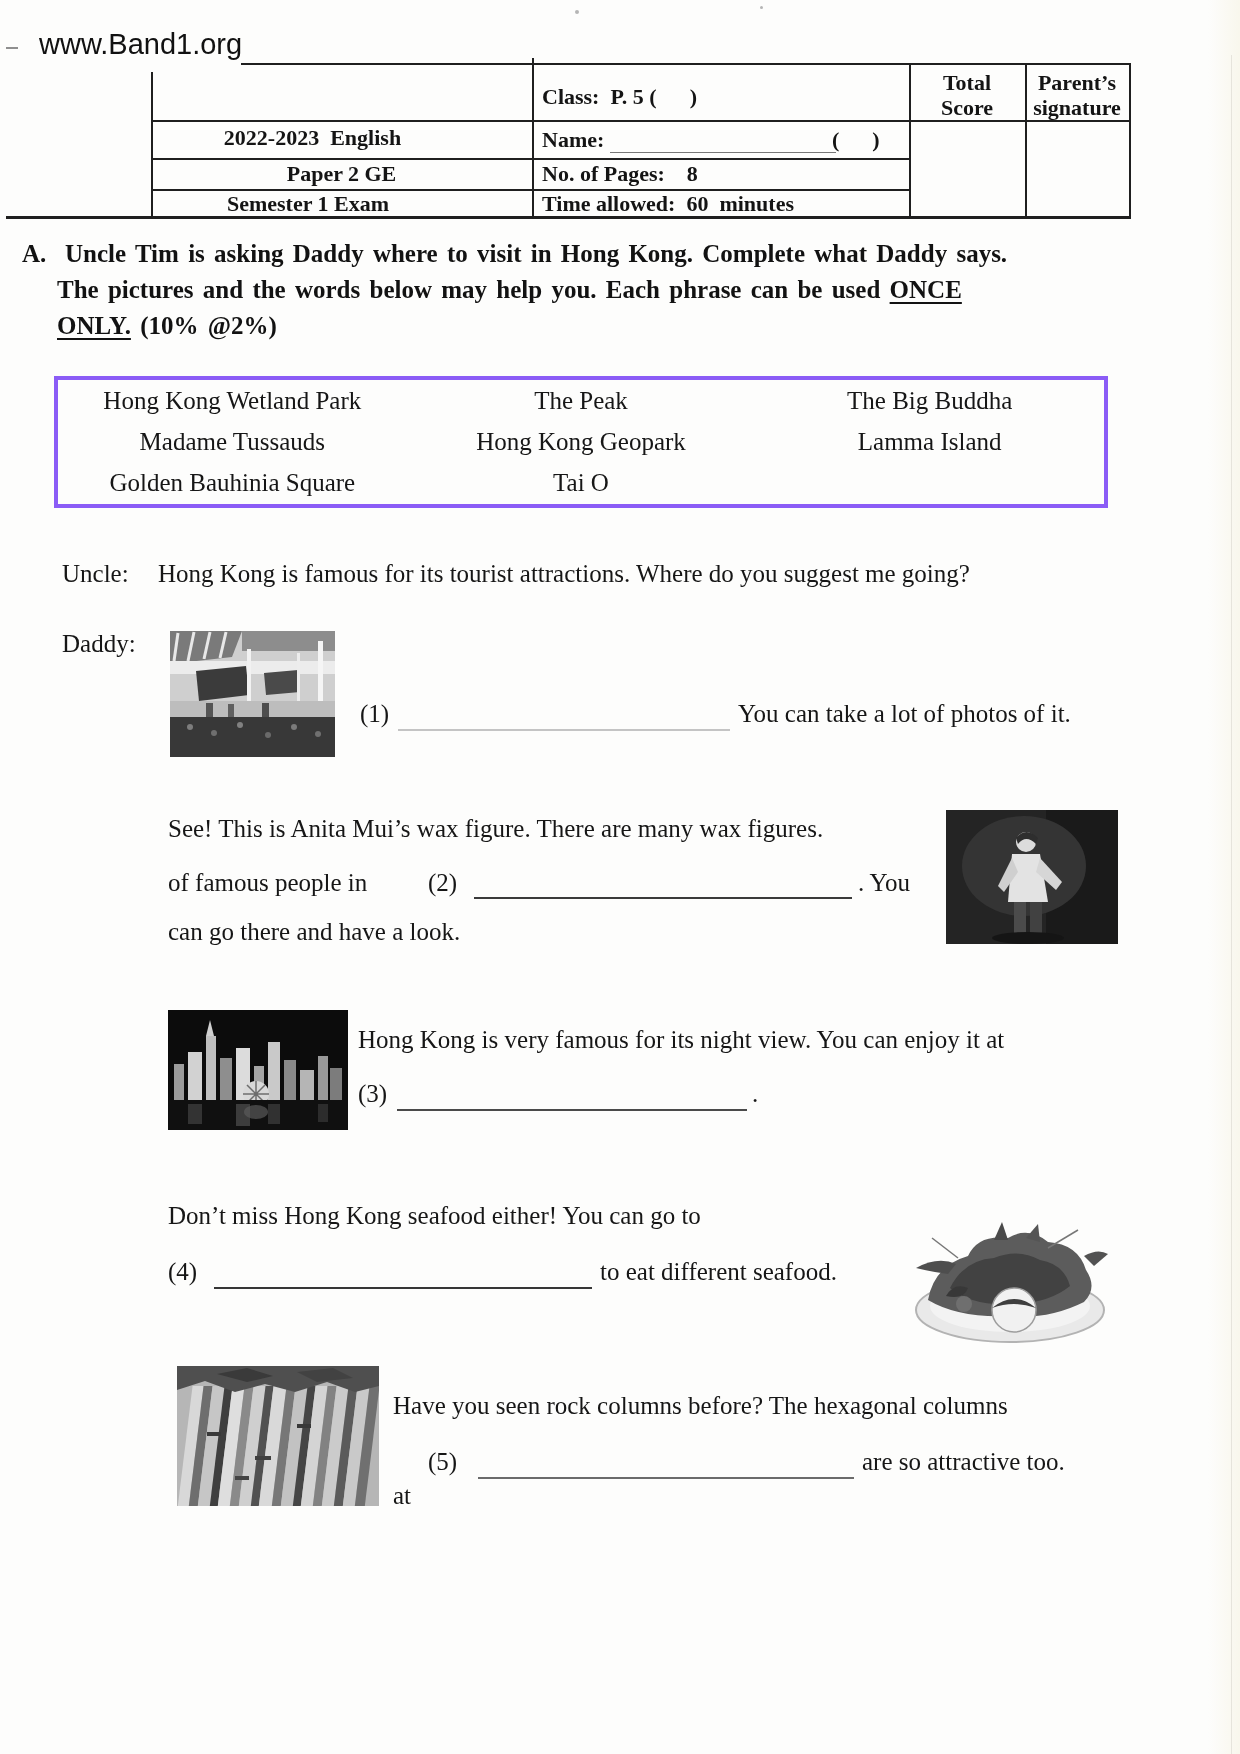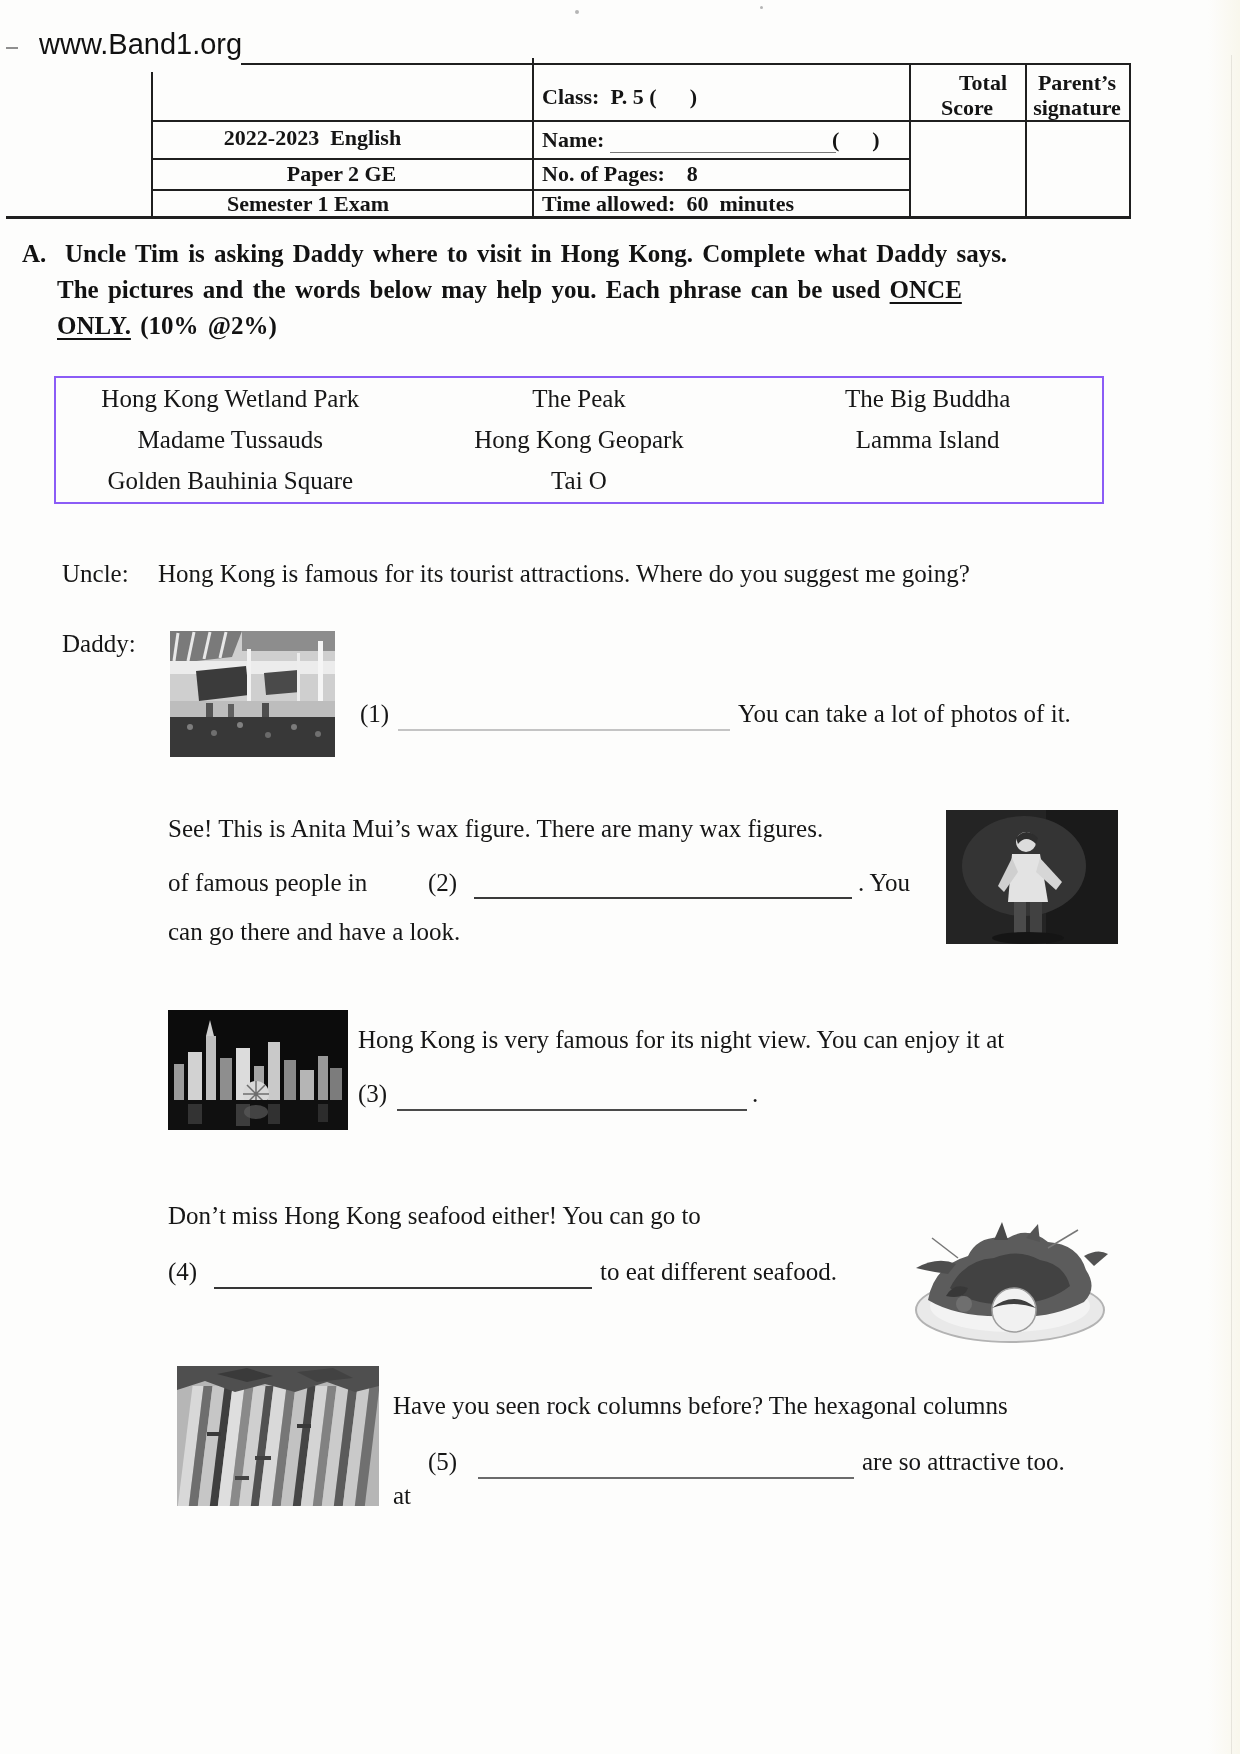--- a/index.html
+++ b/index.html
@@ -7,21 +7,21 @@
   .page{position:relative;width:1240px;height:1754px;background:#fdfdfc;overflow:hidden;color:#1c1c1c;}
   .abs{position:absolute;}
   .pre{white-space:pre;}
   .hl{position:absolute;background:#1f1f1f;}
   .vl{position:absolute;background:#1f1f1f;}
   .watermark{position:absolute;left:39px;top:28px;font-family:"Liberation Sans",sans-serif;font-size:29px;color:#111;}
   .tbl-text{position:absolute;font-weight:bold;font-size:22px;color:#141414;}
   .tbl-center{text-align:center;}
   .secA{position:absolute;font-weight:bold;font-size:25px;word-spacing:3px;color:#121212;}
   .u{text-decoration:underline;text-underline-offset:4px;text-decoration-thickness:2px;}
-  .wordbox{position:absolute;left:54px;top:376px;width:1046px;height:124px;border:2px solid #8b5cf6;display:grid;grid-template-columns:1fr 1fr 1fr;grid-auto-rows:41px;align-items:center;}
+  .wordbox{position:absolute;left:54px;top:376px;width:1046px;height:124px;border:4px solid #8b5cf6;display:grid;grid-template-columns:1fr 1fr 1fr;grid-auto-rows:41px;align-items:center;}
   .wordbox span{text-align:center;font-size:25px;color:#161616;}
   .dlg{position:absolute;font-size:25px;color:#161616;}
   .blank{position:absolute;height:2px;}
   .photo{position:absolute;overflow:hidden;}
   .photo svg{display:block;}
   .speck{position:absolute;background:#b5b5b5;border-radius:50%;}
   .edge-line{position:absolute;left:1231px;top:55px;width:1px;height:1699px;background:#e6e4dc;}
   .edge-tint{position:absolute;left:1208px;top:0;width:32px;height:1754px;background:linear-gradient(to right,rgba(235,228,190,0),rgba(235,228,190,0.25));}
 </style>
 </head>
@@ -50,21 +50,21 @@
   <div class="hl" style="left:610px;top:152px;width:226px;height:1px;background:#777;"></div>
 
   <div class="tbl-text tbl-center pre" style="left:151px;top:125px;width:323px;">2022-2023  English</div>
   <div class="tbl-text tbl-center pre" style="left:151px;top:161px;width:381px;">Paper 2 GE</div>
   <div class="tbl-text tbl-center pre" style="left:151px;top:191px;width:314px;">Semester 1 Exam</div>
   <div class="tbl-text pre" style="left:542px;top:84px;">Class:  P. 5 (      )</div>
   <div class="tbl-text pre" style="left:542px;top:127px;">Name:</div>
   <div class="tbl-text pre" style="left:832px;top:127px;">(      )</div>
   <div class="tbl-text pre" style="left:542px;top:161px;">No. of Pages:    8</div>
   <div class="tbl-text pre" style="left:542px;top:191px;">Time allowed:  60  minutes</div>
-  <div class="tbl-text tbl-center" style="left:909px;top:70px;width:116px;padding-left:16px;">Total</div>
+  <div class="tbl-text tbl-center" style="left:909px;top:70px;width:116px;">Total</div>
   <div class="tbl-text tbl-center" style="left:909px;top:95px;width:116px;">Score</div>
   <div class="tbl-text tbl-center" style="left:1025px;top:70px;width:104px;">Parent’s</div>
   <div class="tbl-text tbl-center" style="left:1025px;top:95px;width:104px;">signature</div>
 
   <div class="secA" style="left:22px;top:240px;">A.</div>
   <div class="secA" style="left:57px;top:240px;margin-left:8px;">Uncle Tim is asking Daddy where to visit in Hong Kong. Complete what Daddy says.</div>
   <div class="secA" style="left:57px;top:276px;"><span class="pre">The pictures and the words below may help you. Each phrase can be used </span><span class="u">ONCE</span></div>
   <div class="secA" style="left:57px;top:312px;"><span class="u">ONLY.</span><span class="pre"> (10% @2%)</span></div>
 
   <div class="wordbox">

